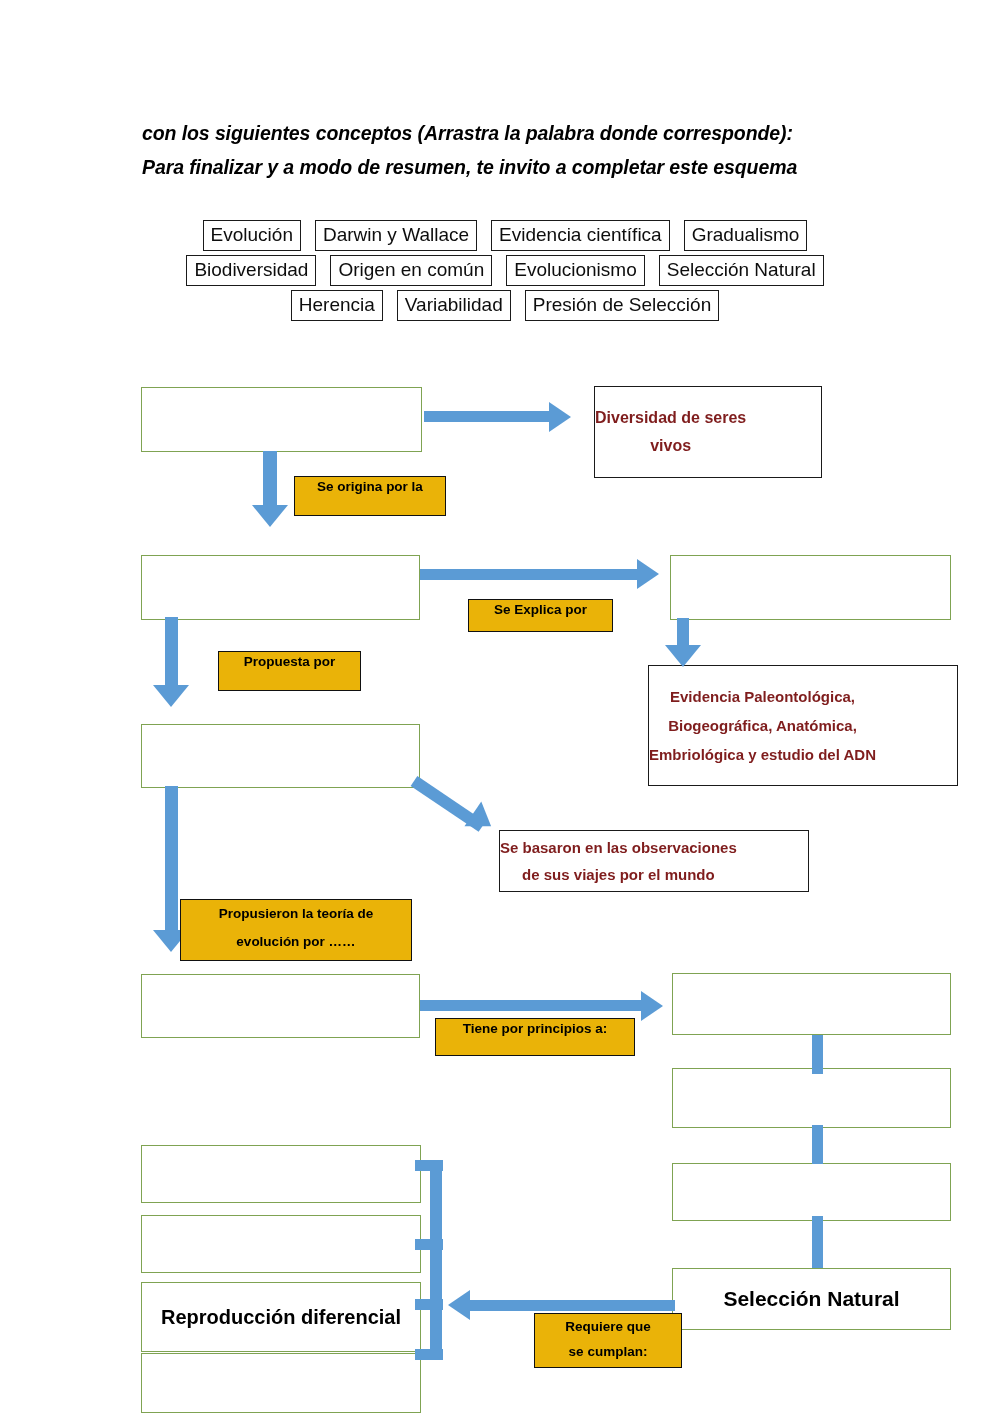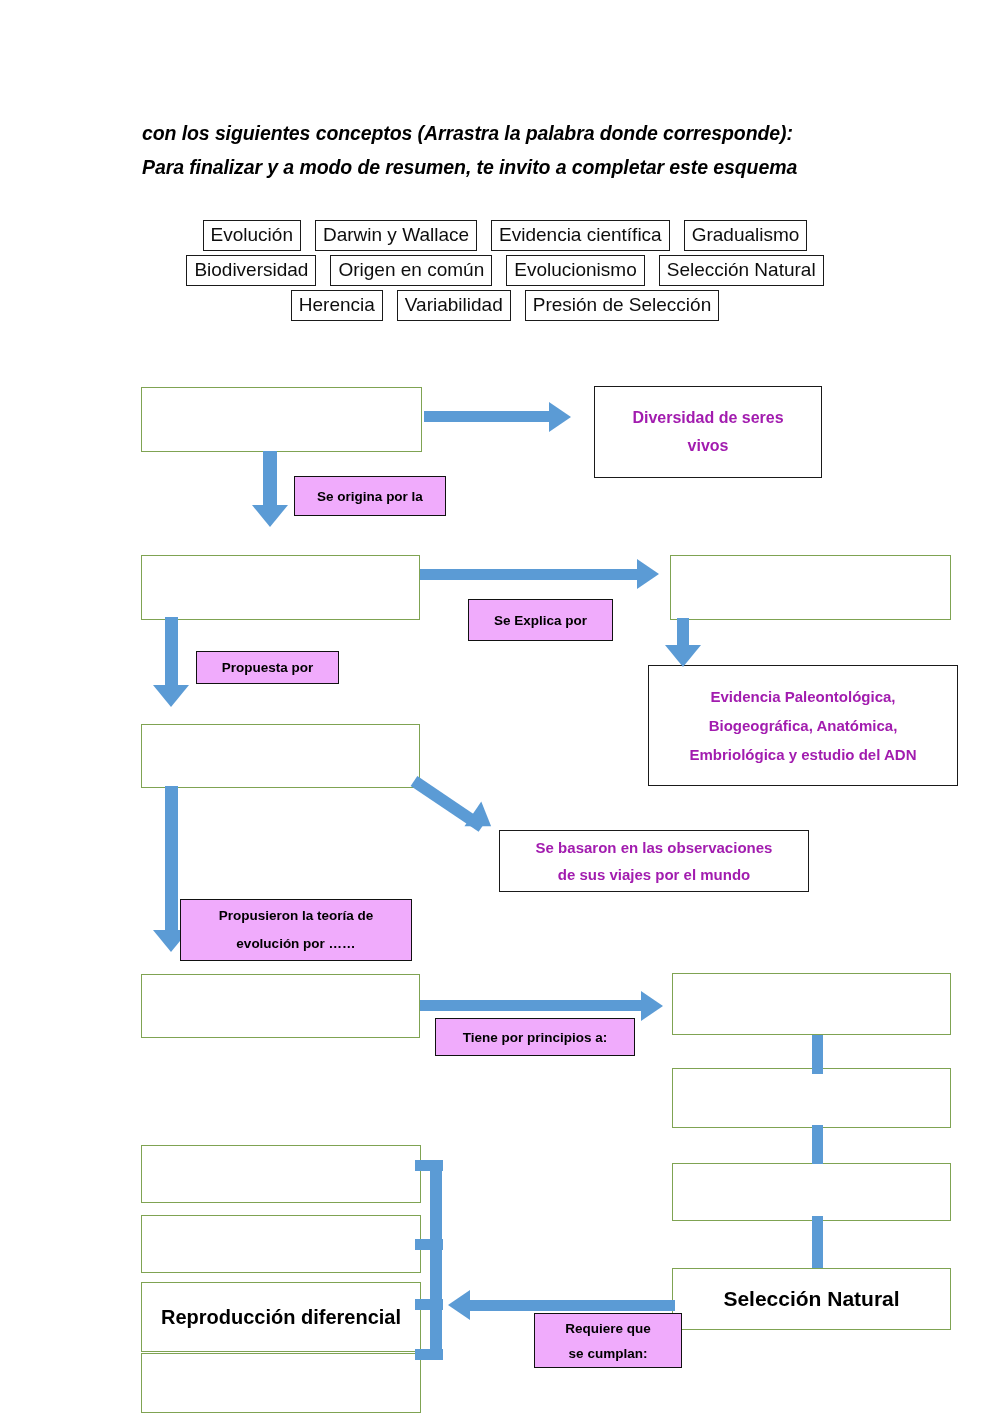--- a/index.html
+++ b/index.html
@@ -67,33 +67,33 @@
     color:#000;
   }
 
   .kbox{
     position:absolute;
     border:1.7px solid #1a1a1a;
     background:#ffffff;
     box-sizing:border-box;
     display:flex;
     align-items:center;
-    justify-content:center;
+    justify-content:flex-start;
     text-align:center;
     font-weight:bold;
-    color:#a21caf;
+    color:#7f1d1d;
   }
 
   .lbl{
     position:absolute;
     border:1.6px solid #111111;
-    background:#f0abfc;
+    background:#eab308;
     box-sizing:border-box;
     display:flex;
-    align-items:center;
+    align-items:flex-start;
     justify-content:center;
     text-align:center;
     font-weight:bold;
     font-size:13.5px;
     line-height:19px;
     color:#000;
     z-index:6;
   }
 
   
@@ -231,25 +231,25 @@
   </div>
 
   <div class="gbox" style="left:141px; top:555px; width:279px; height:65px;">
     <span class="gtxt"></span>
   </div>
 
   <div class="gbox" style="left:670px; top:555px; width:281px; height:65px;">
     <span class="gtxt"></span>
   </div>
 
-  <div class="lbl" style="left:468px; top:599px; width:145px; height:42px;">
+  <div class="lbl" style="left:468px; top:599px; width:145px; height:33px;">
     <span>Se Explica por</span>
   </div>
 
-  <div class="lbl" style="left:196px; top:651px; width:143px; height:33px;">
+  <div class="lbl" style="left:218px; top:651px; width:143px; height:40px;">
     <span>Propuesta por</span>
   </div>
 
   <div class="kbox" style="left:648px; top:665px; width:310px; height:121px; font-size:15px; line-height:29px;">
     <span style="white-space:pre-line;">Evidencia Paleontológica,
 Biogeográfica, Anatómica,
 Embriológica y estudio del ADN</span>
   </div>
 
   <div class="gbox" style="left:141px; top:724px; width:279px; height:64px;">

